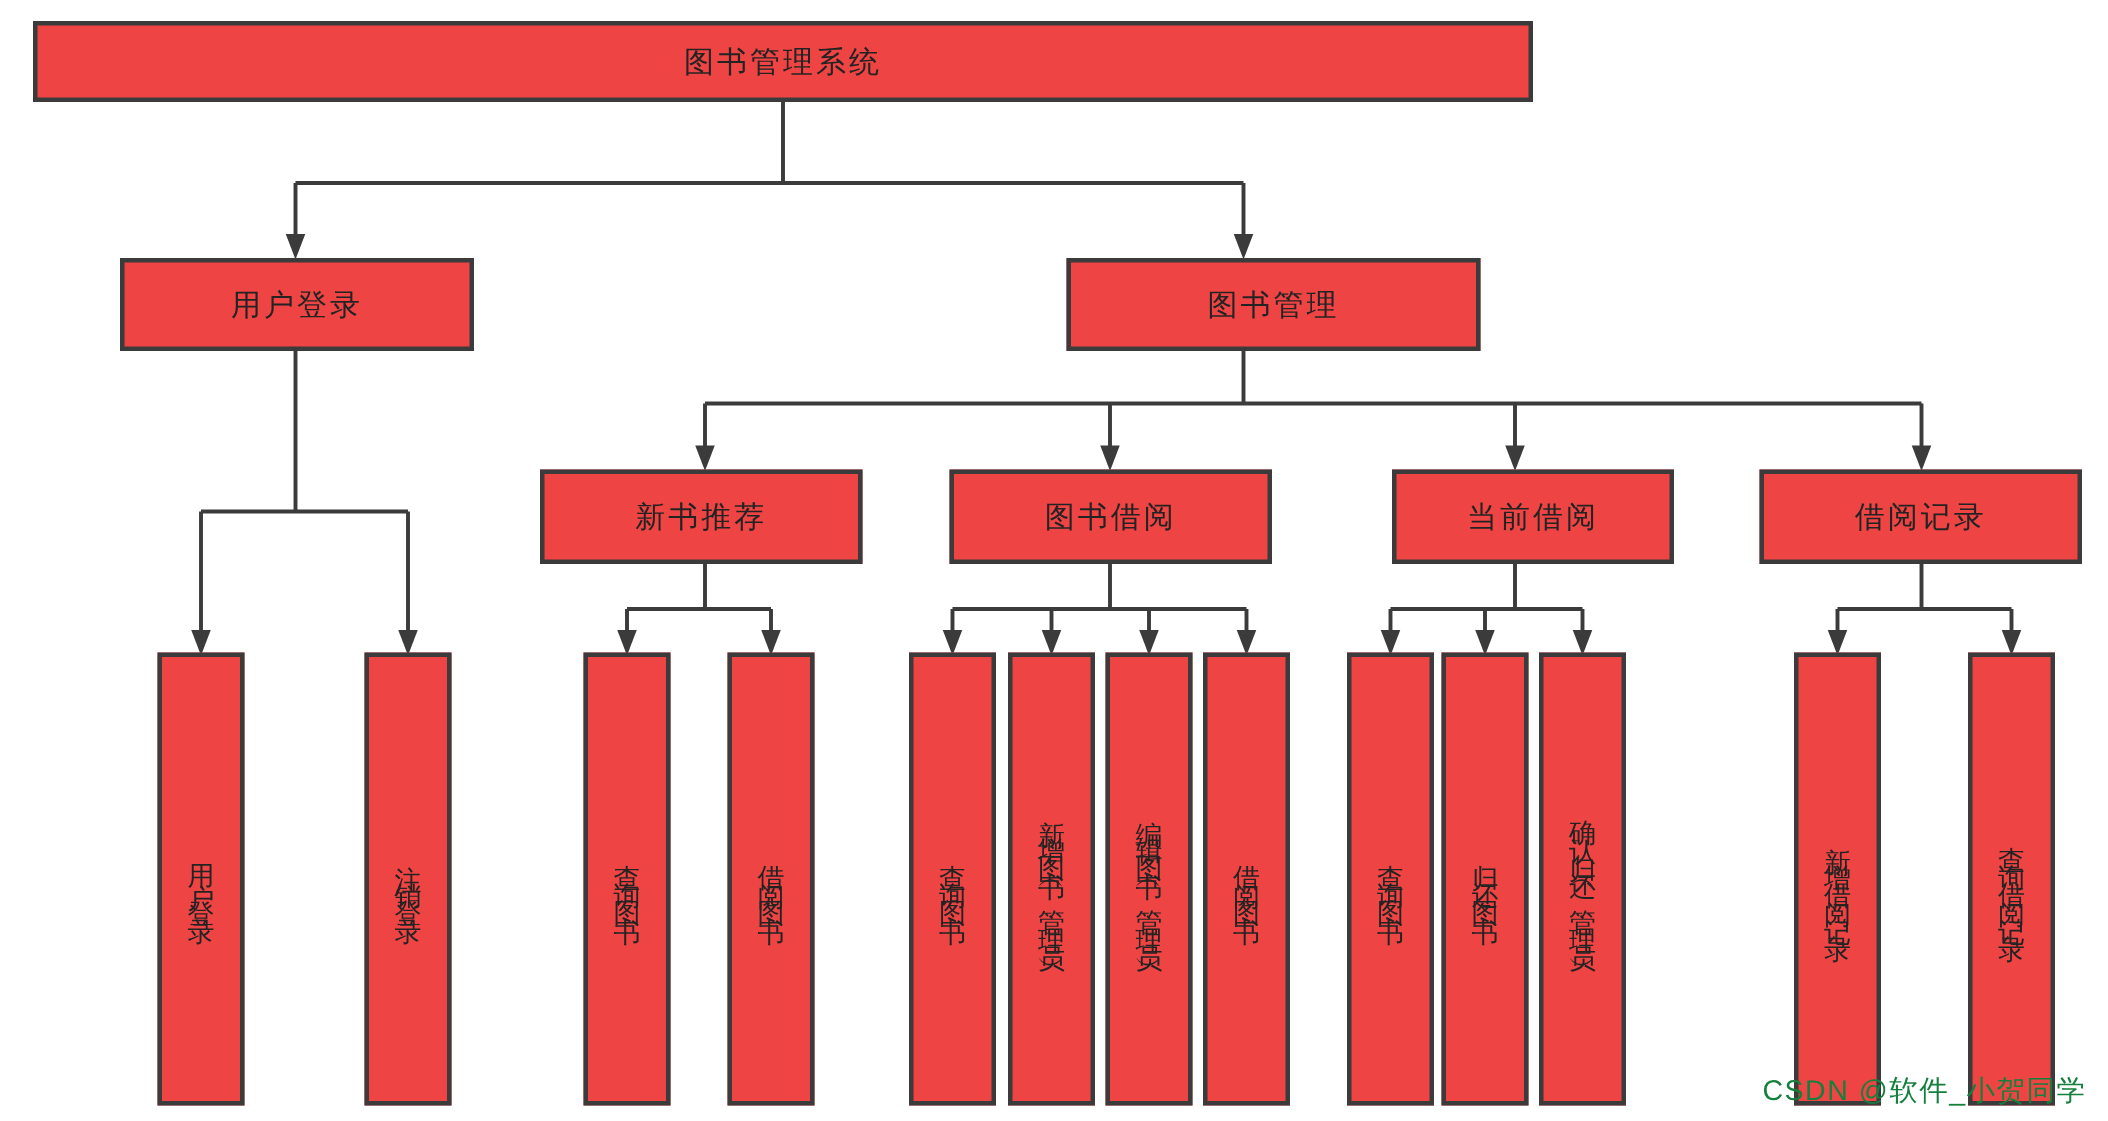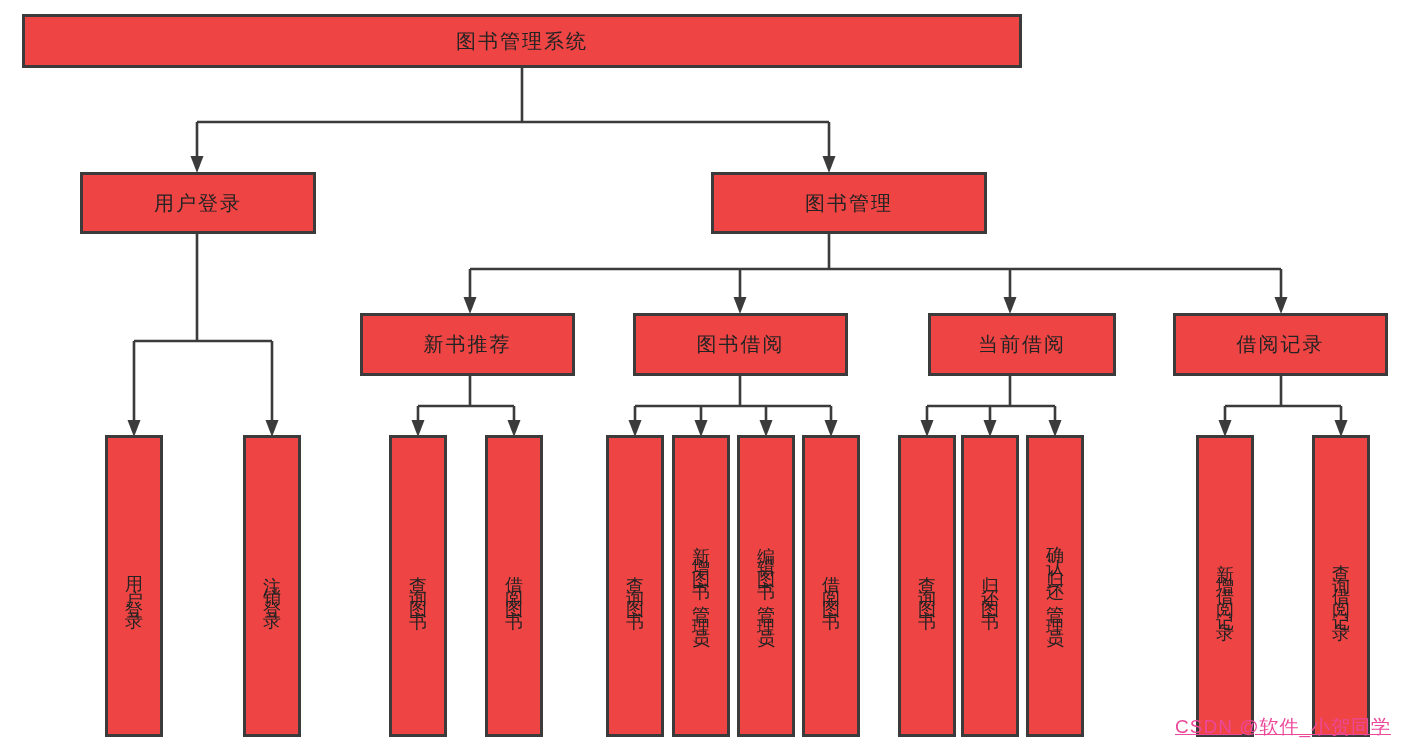--- a/index.html
+++ b/index.html
@@ -31,24 +31,23 @@
     text-orientation:mixed;
     font-size:18px;
     letter-spacing:12px;
     line-height:1;
   }
   .watermark{
     position:absolute;
     top:714px;right:14px;
     font-size:19px;
     letter-spacing:1px;
-    color:#ec4899;
+    color:#15803d;
     z-index:5;
     white-space:nowrap;
-    text-decoration:underline;
   }
 </style>
 </head>
 <body>
 
 <div class="stage">
 
   <svg class="edges" viewBox="0 0 1405 747" xmlns="http://www.w3.org/2000/svg">
 
     <g>

